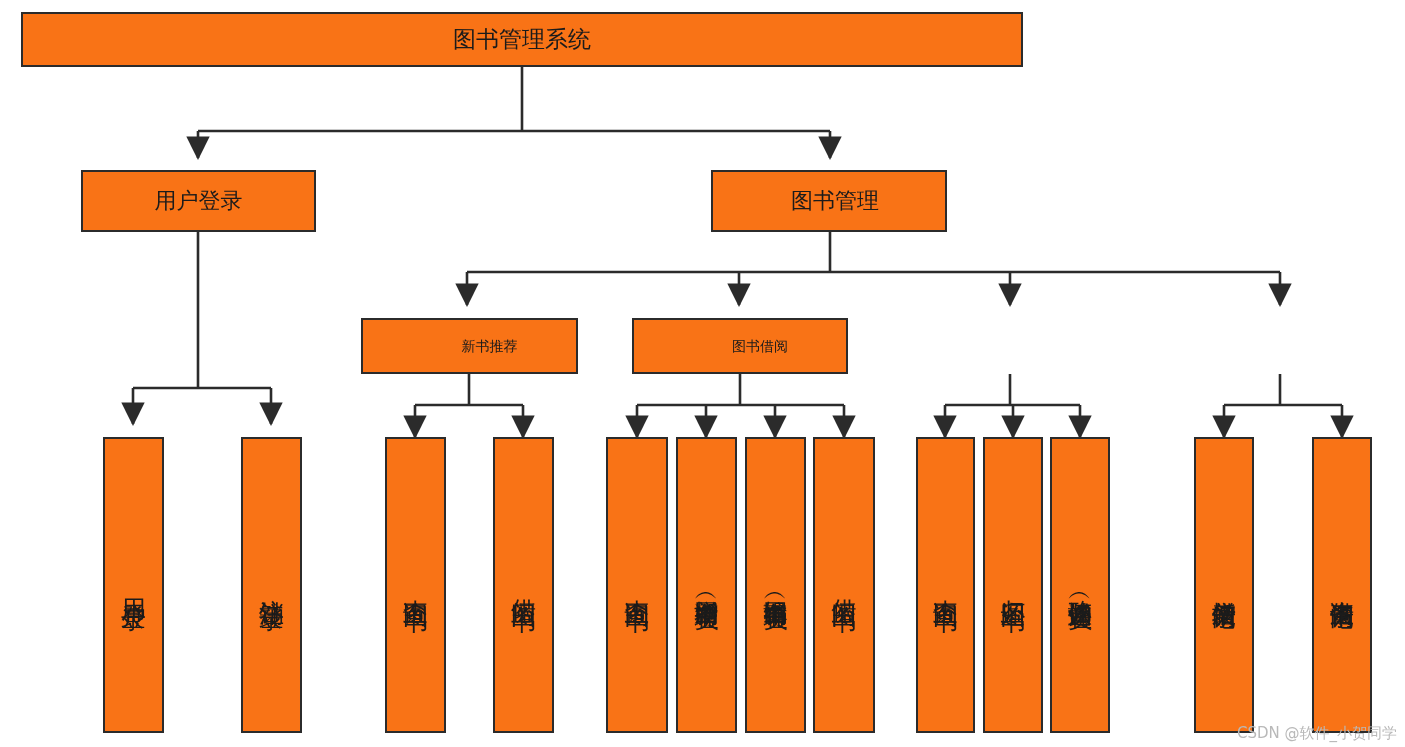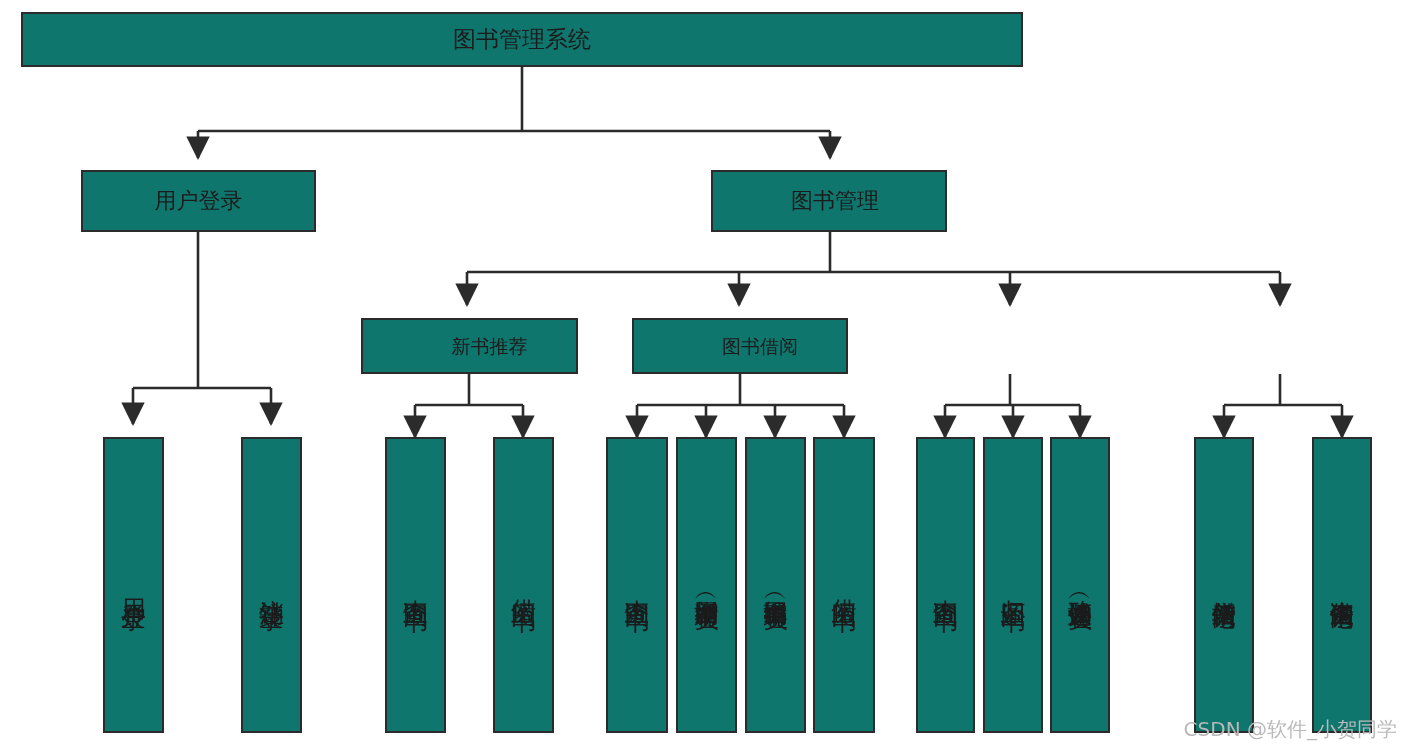--- a/index.html
+++ b/index.html
@@ -10,55 +10,55 @@
     font-family:"DejaVu Sans","Liberation Sans",sans-serif;
     overflow:hidden;
   }
   #diagram{position:relative;width:1405px;height:747px;}
   #wires{position:absolute;left:0;top:0;width:1405px;height:747px;}
 
   .node{
     position:absolute;
     box-sizing:border-box;
     border:2px solid #2b2b2b;
-    background:#0f766e;
+    background:#f97316;
     display:flex;
     align-items:center;
     justify-content:center;
     color:#1b1b1b;
     z-index:2;
   }
   .node .label{
     display:block;
     text-align:center;
     line-height:1.18;
     white-space:pre;
   }
   .node.root .label{font-size:23px;}
   .node.lvl2 .label{font-size:22px;}
-  .node.lvl3 .label{font-size:19px;margin-left:40px;}
+  .node.lvl3 .label{font-size:14px;margin-left:40px;}
 
   .node.leaf{
     align-items:center;
     justify-content:center;
   }
   .node.leaf .label{
     writing-mode:vertical-rl;
     text-orientation:upright;
     font-size:25px;
     line-height:1.0;
     letter-spacing:3px;
     white-space:pre;
   }
   .node.leaf.tall .label{font-size:24px;letter-spacing:1px;}
 
   #watermark{
     position:absolute;
     right:8px;bottom:4px;
-    font-size:20px;
+    font-size:15px;
     color:#b9b9b9;
     z-index:5;
     white-space:pre;
     font-family:"DejaVu Sans","Liberation Sans",sans-serif;
   }
 </style>
 </head>
 <body>
 
 <div id="diagram">

